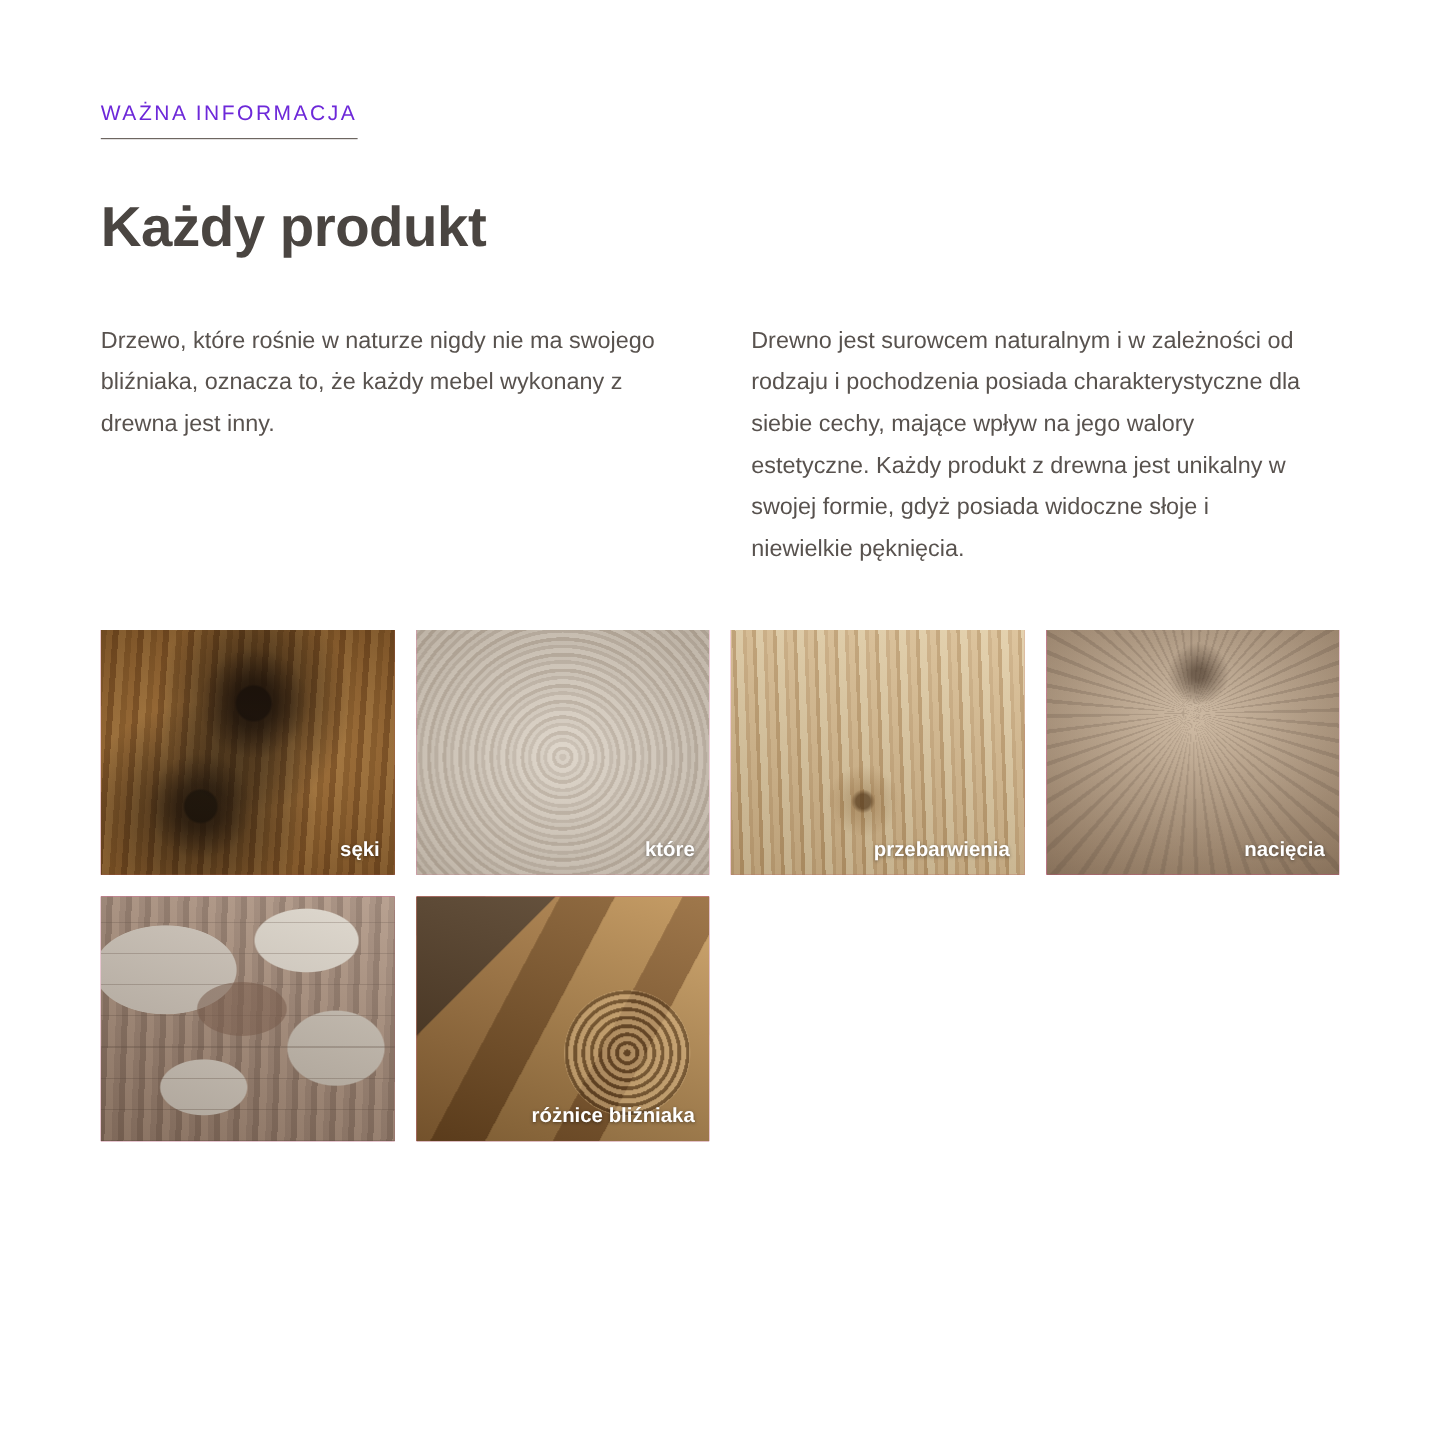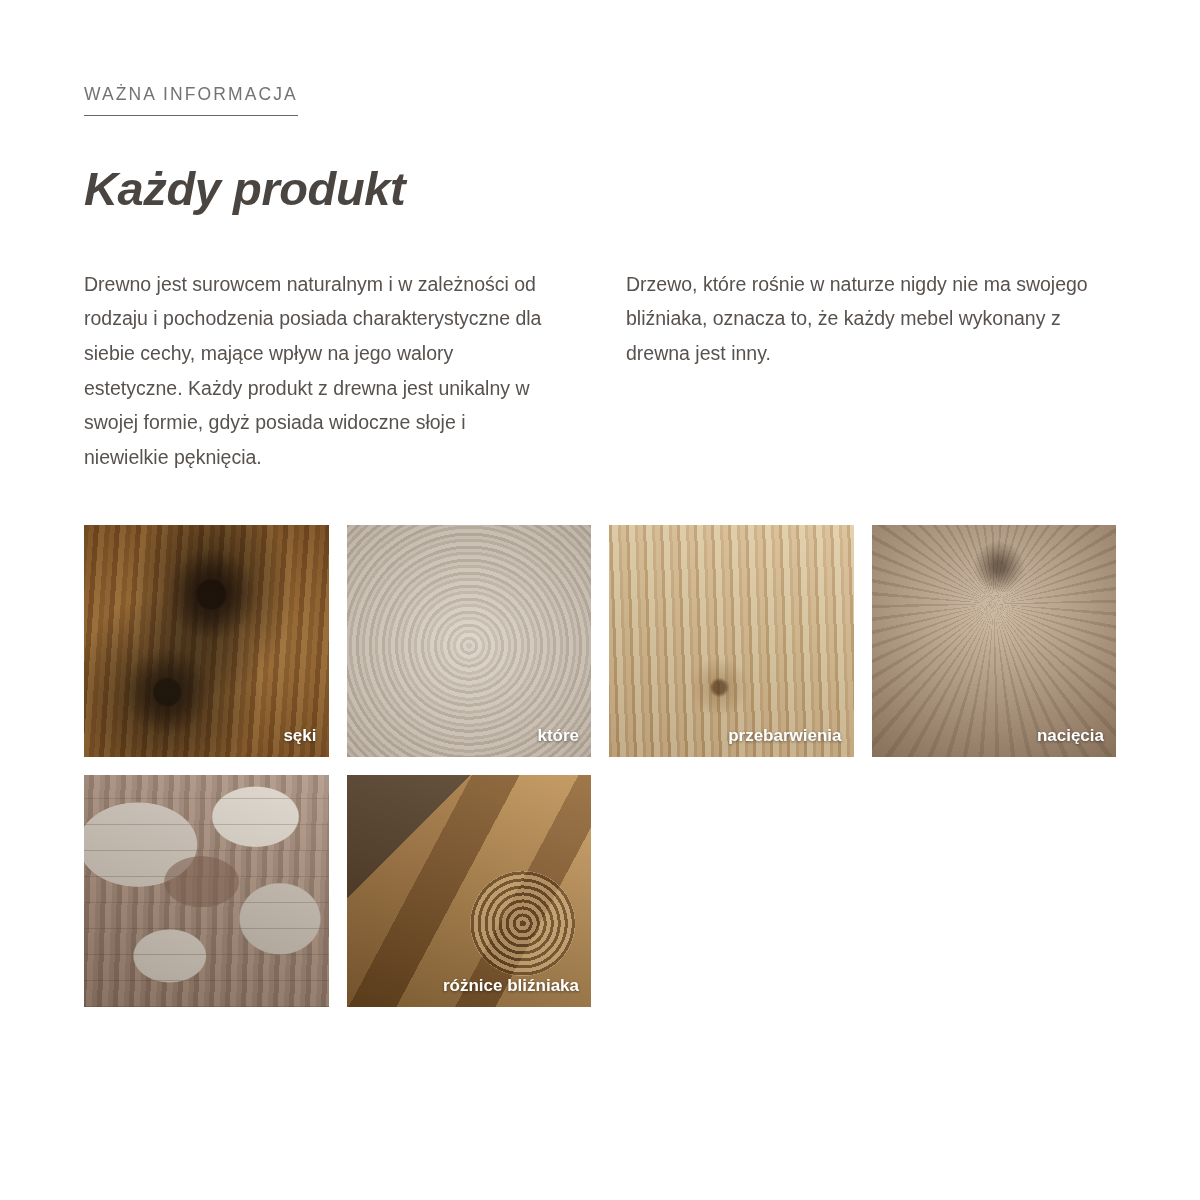--- a/index.html
+++ b/index.html
@@ -17,37 +17,37 @@
     height: 1200px;
     background: #ffffff;
     padding: 84px 84px 0 84px;
   }
 
   
   .eyebrow {
     display: inline-block;
     font-size: 17.5px;
     letter-spacing: 2.1px;
-    color: #737373;
+    color: #6d28d9;
     text-transform: uppercase;
     padding-bottom: 10px;
     border-bottom: 1.5px solid #6d6661;
     margin-bottom: 42px;
   }
 
   
   .headline {
     font-size: 47px;
     line-height: 1.33;
     font-weight: 600;
     color: #4a4541;
     letter-spacing: -0.4px;
     margin-bottom: 46px;
   }
-  .headline span { display: block; font-style: italic; }
+  .headline span { display: block; }
 
   
   .columns {
     display: flex;
     gap: 72px;
     margin-bottom: 50px;
   }
   .col { width: 470px; }
   .col p {
     font-size: 19.5px;
@@ -58,21 +58,21 @@
   
   .grid {
     display: grid;
     grid-template-columns: repeat(4, 1fr);
     gap: 18px 18px;
     width: 1032px;
   }
 
   .tile {
     position: relative;
-    height: 232px;
+    height: 204px;
     overflow: hidden;
     background: #be185d;
   }
 
   .tile .caption {
     position: absolute;
     right: 12px;
     bottom: 10px;
     text-align: right;
     color: #ffffff;
@@ -233,24 +233,24 @@
 <div class="page">
 
   <div class="eyebrow">WAŻNA INFORMACJA</div>
 
   <h1 class="headline">
     <span>Każdy produkt</span>
   </h1>
 
   <div class="columns">
     <div class="col">
+      <p>Drzewo, które rośnie w naturze nigdy nie ma swojego bliźniaka, oznacza to, że każdy mebel wykonany z drewna jest inny.</p>
+    </div>
+    <div class="col">
       <p>Drewno jest surowcem naturalnym i w zależności od rodzaju i pochodzenia posiada charakterystyczne dla siebie cechy, mające wpływ na jego walory estetyczne. Każdy produkt z drewna jest unikalny w swojej formie, gdyż posiada widoczne słoje i niewielkie pęknięcia.</p>
-    </div>
-    <div class="col">
-      <p>Drzewo, które rośnie w naturze nigdy nie ma swojego bliźniaka, oznacza to, że każdy mebel wykonany z drewna jest inny.</p>
     </div>
   </div>
 
   <div class="grid">
 
     <div class="tile">
       <div class="tex t-seki"></div>
       <div class="caption">sęki</div>
     </div>
 

